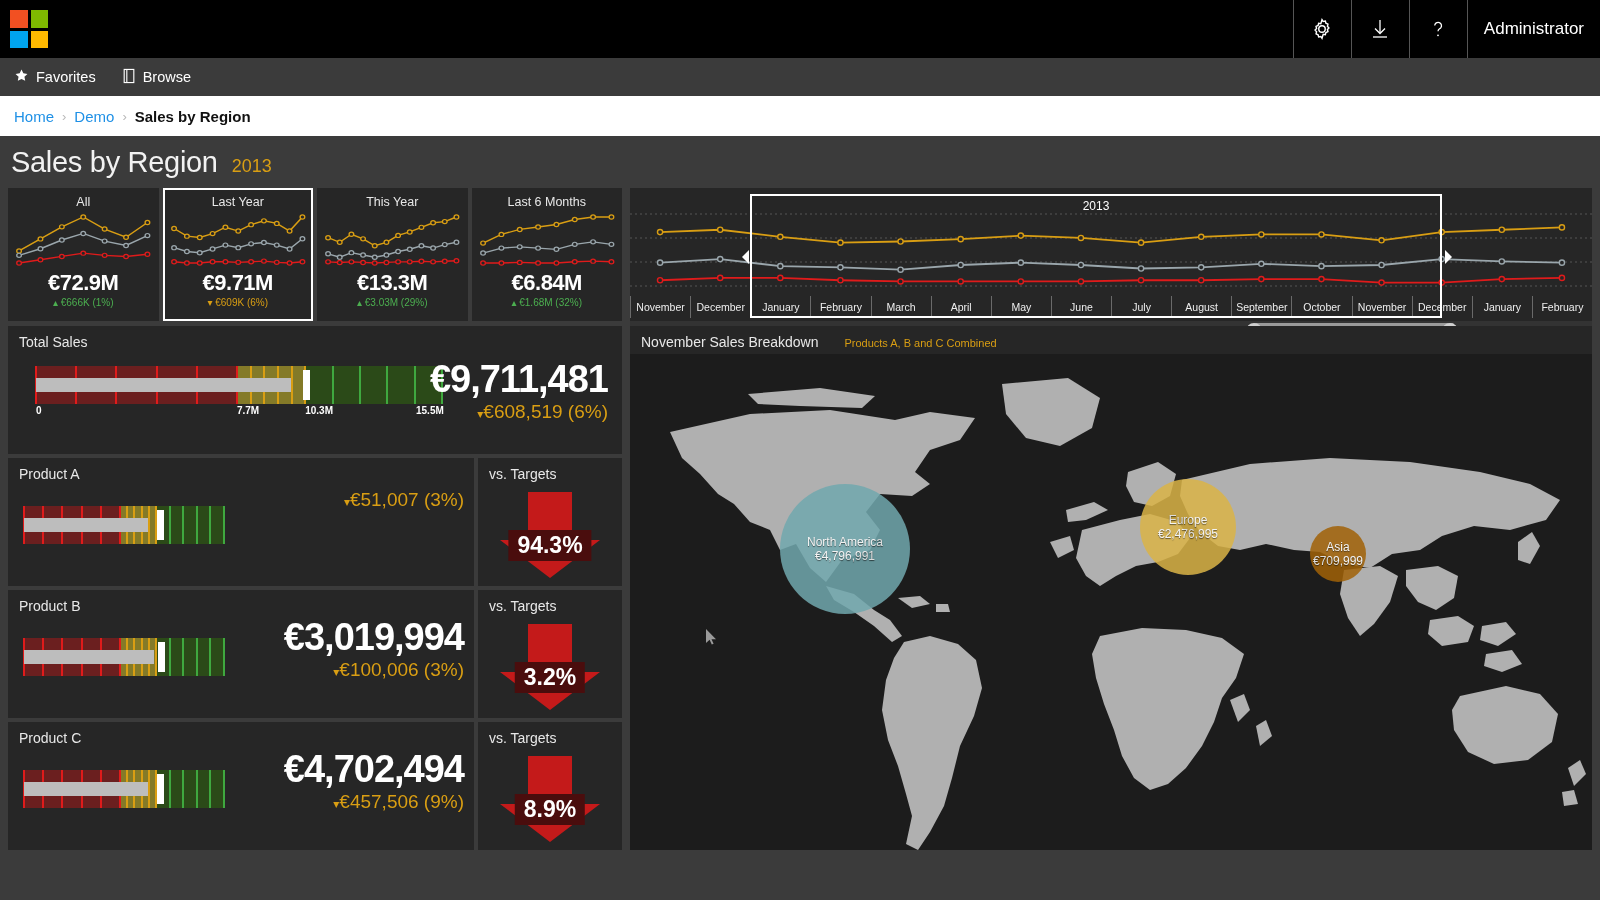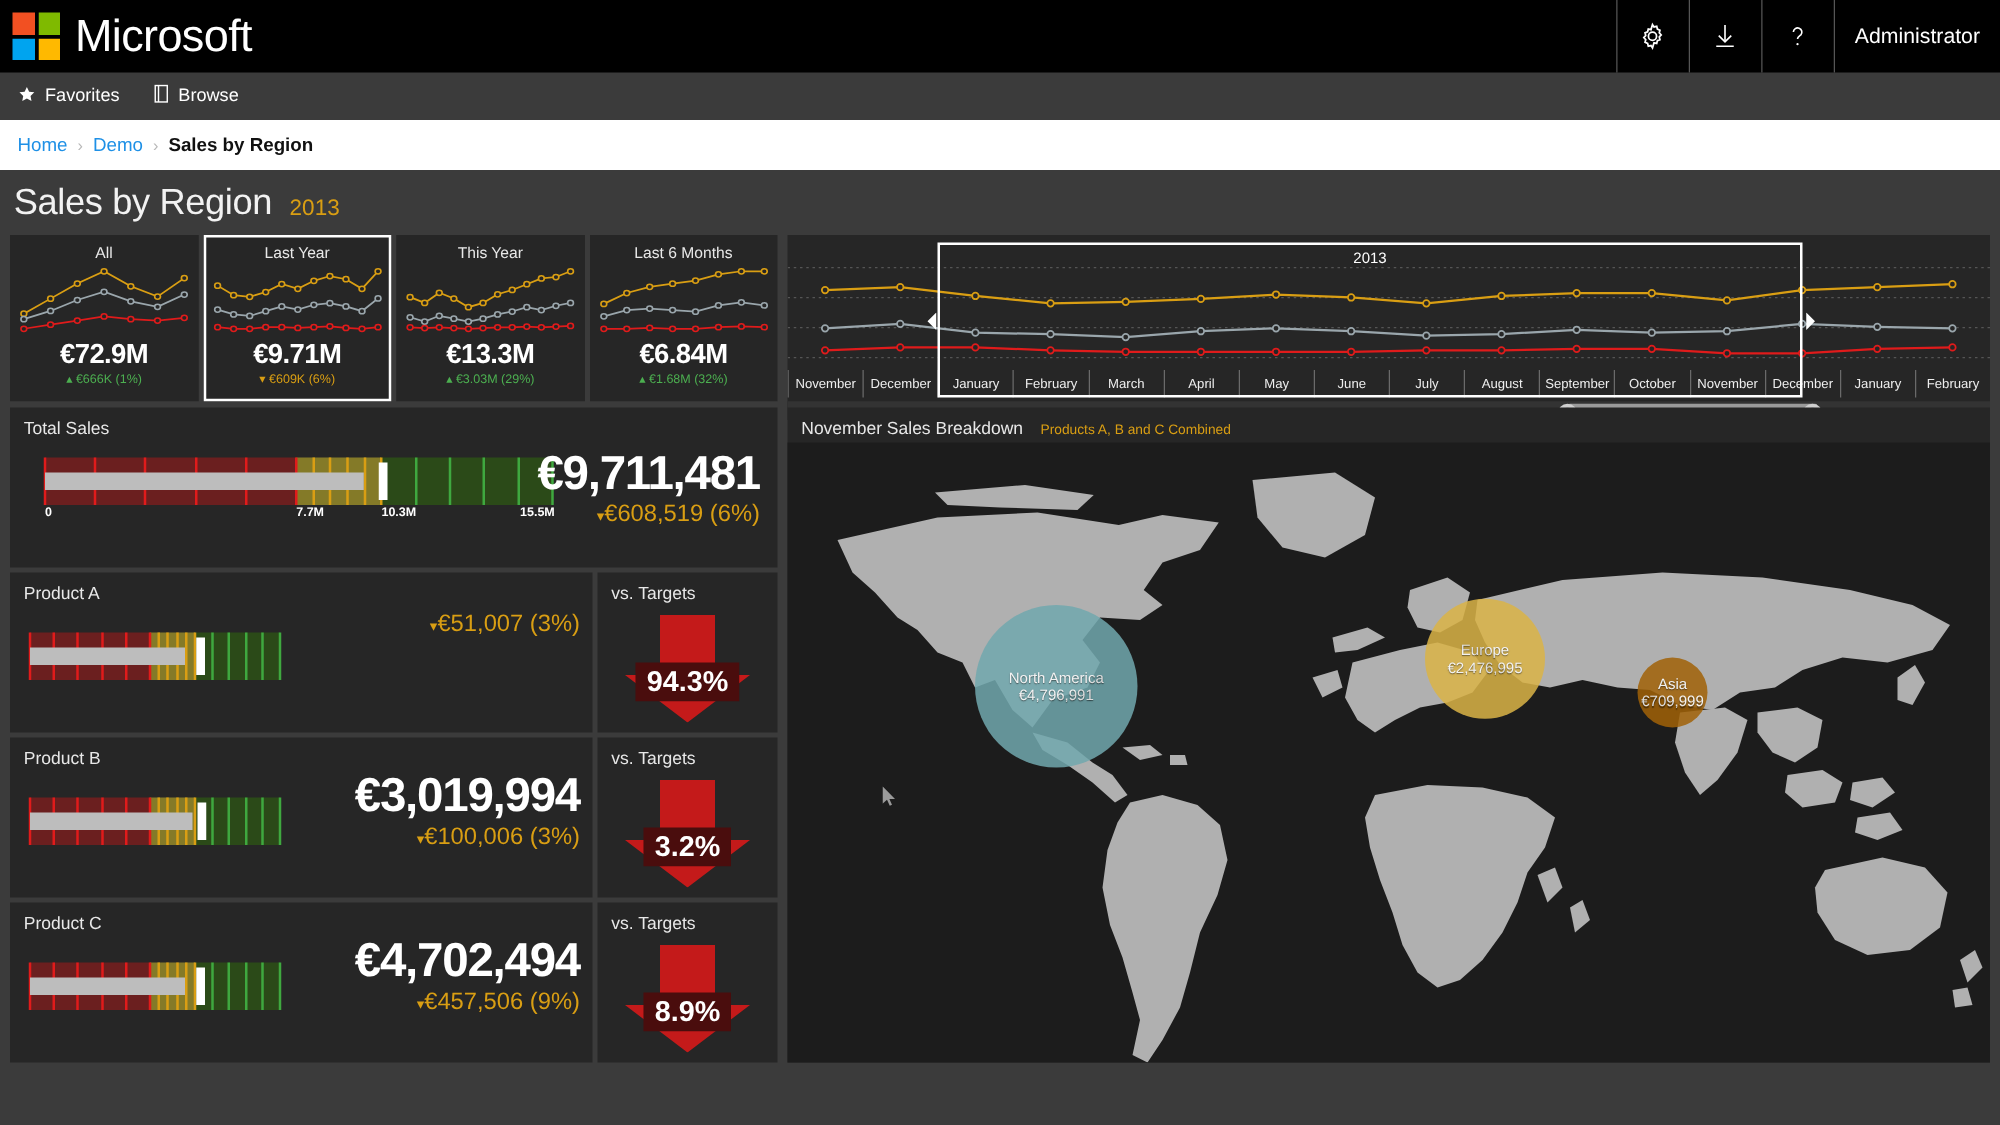--- a/index.html
+++ b/index.html
@@ -59,21 +59,21 @@
   .tl-sel { position:absolute; border:2px solid #fff; left:120px; top:6px; width:692px; height:124px; pointer-events:none; }
   .tl-sel-year { position:absolute; top:3px; left:0; right:0; text-align:center; font-size:12px; color:#fff; }
   .tl-arrowL, .tl-arrowR { position:absolute; top:62px; width:9px; height:14px; }
   .tl-scroll { position:absolute; left:0; top:133px; width:962px; height:15px; background:#333; }
   .tl-scroll-thumb { position:absolute; top:2px; left:624px; width:200px; height:7px; background:#9a9a9a; border-radius:2px; }
   .tl-handle { position:absolute; top:2px; width:16px; height:16px; border-radius:50%; background:#9a9a9a; border:3px solid #cfcfcf; }
 
   
   .panel { position:absolute; background:#262626; }
   .panel-hd { font-size:14px; color:#e8e8e8; padding:8px 0 0 11px; }
-  .panel-hd .sub { font-size:11px; color:#d99e13; margin-left:14px; }
+  .panel-hd .sub { font-size:11px; color:#d99e13; margin-left:26px; }
 
   .totsales { left:8px; top:138px; width:614px; height:128px; }
   .prow { left:8px; width:466px; height:128px; }
   .ptgt { left:478px; width:144px; height:128px; }
 
   .bullet-wrap { position:absolute; }
   .bl-track { position:relative; height:38px; }
   .bl-band { position:absolute; top:0; height:38px; }
   .bl-bar { position:absolute; height:14px; background:#bdbdbd; left:0; }
   .bl-mark { position:absolute; width:7px; background:#fff; top:4px; height:30px; }
@@ -102,21 +102,20 @@
 </head>
 <body>
 
 <div class="topbar">
   <div class="ms-logo">
     <i class="ms-q1"></i>
       <i class="ms-q2"></i>
       <i class="ms-q3"></i>
       <i class="ms-q4"></i>
   </div>
-  <div class="ms-word">Microsoft</div>
 
   <div class="topbar-right">
     <div class="tb-btn">
       <span>
         <svg width="26" height="26" viewBox="0 0 24 24" fill="none" stroke="#fff" stroke-width="1.3">
           <circle cx="12" cy="12" r="3"></circle>
           <path d="M12 3.4l1.1 1.7 2-.4.5 2 1.9.8-.5 2 1.4 1.5-1.4 1.5.5 2-1.9.8-.5 2-2-.4L12 20.6l-1.1-1.7-2 .4-.5-2-1.9-.8.5-2L5.6 13l1.4-1.5-.5-2 1.9-.8.5-2 2 .4z"></path>
         </svg>
       </span>
     </div>

